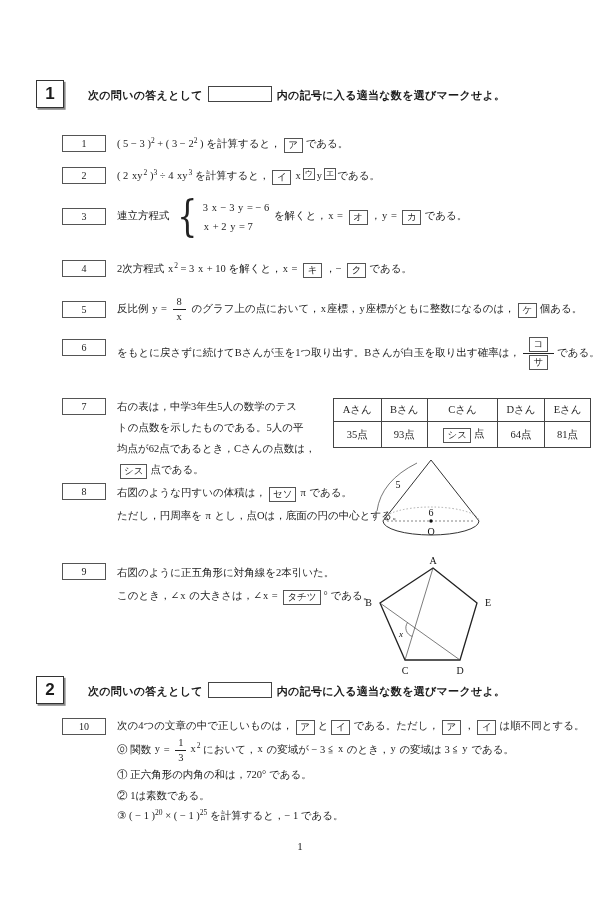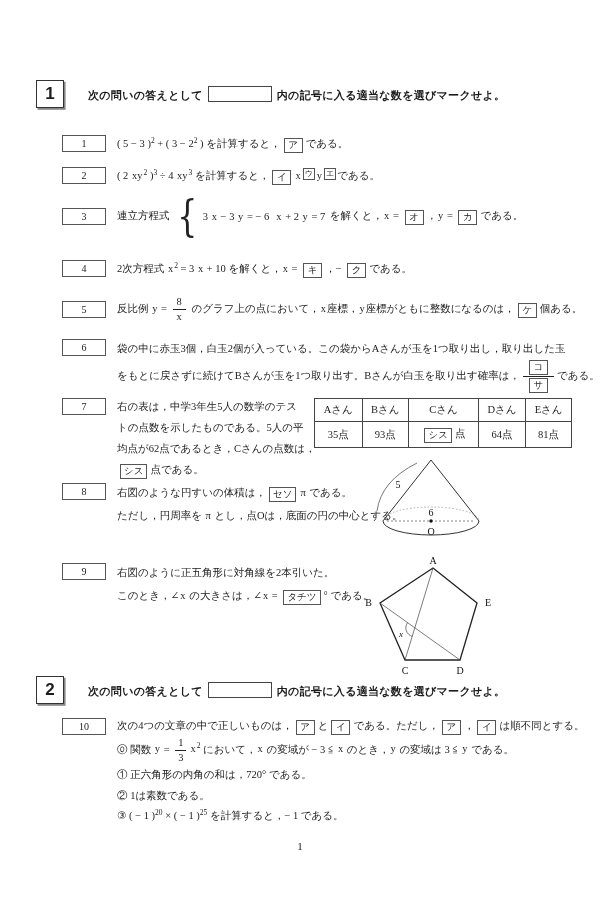--- a/index.html
+++ b/index.html
@@ -32,25 +32,25 @@
   .abox.sm{font-size:8px;line-height:10px;min-width:8px;padding:0 1px;margin:0 1px;}
   .blankbox{display:inline-block;width:62px;height:14px;border:1px solid #444;vertical-align:-3px;
         margin:0 5px;background:#fff;}
   .frac{display:inline-flex;flex-direction:column;align-items:center;vertical-align:middle;
         margin:0 3px;line-height:1.15;}
   .frac .fnum{padding:0 3px 1px;}
   .frac .fden{border-top:1px solid #222;padding:1px 3px 0;}
   .system{display:inline-flex;align-items:center;vertical-align:middle;margin:0 2px;}
   .system .brace{font-size:42px;font-weight:200;line-height:.9;transform:scaleX(.75);
         font-family:"DejaVu Serif",serif;color:#222;}
-  .system .rows{display:flex;flex-direction:row;gap:6px;margin-left:2px;}
+  .system .rows{display:flex;flex-direction:column;gap:6px;margin-left:2px;}
   .system .srow{line-height:13px;white-space:nowrap;}
 
   
-  #table-fig{position:absolute;left:314px;top:398px;width:258px;font-family:Liberation Serif, serif;}
+  #table-fig{position:absolute;left:333px;top:398px;width:258px;font-family:Liberation Serif, serif;}
   #table-fig table{border-collapse:collapse;width:100%;font-size:10.5px;background:#fff;}
   #table-fig th,#table-fig td{border:1px solid #444;text-align:center;font-weight:normal;
         height:22px;padding:0 1px;}
   #table-fig td{height:25px;margin-left:24px;}
 
   
   #cone-fig{position:absolute;left:373px;top:453px;}
   #pentagon-fig{position:absolute;left:345px;top:554px;}
   svg text{font-family:"Liberation Serif","DejaVu Serif",serif;}
 
@@ -106,21 +106,20 @@
         <div class="line"><span class="jp">反比例 </span><span class="mi">y</span><span class="mm"> = </span><span class="frac">
             <span class="fnum"><span class="mm">8</span></span>
             <span class="fden"><span class="mi">x</span></span>
           </span><span class="jp"> のグラフ上の点において，</span><span class="mi">x</span><span class="jp">座標，</span><span class="mi">y</span><span class="jp">座標がともに整数になるのは，</span><span class="abox">ケ</span><span class="jp">個ある。</span></div>
       </div>
   </div>
 
   <div class="q" id="q6" style="left:62px;top:337px;">
     <div class="qnum">6</div>
     <div class="qbody">
-        <div class="line"><span class="jp">袋の中に赤玉3個，白玉2個が入っている。この袋からAさんが玉を1つ取り出し，取り出した玉</span></div>
         <div class="line"><span class="jp">をもとに戻さずに続けてBさんが玉を1つ取り出す。Bさんが白玉を取り出す確率は，</span><span class="frac">
             <span class="fnum"><span class="abox">コ</span></span>
             <span class="fden"><span class="abox">サ</span></span>
           </span><span class="jp">である。</span></div>
       </div>
   </div>
 
   <div class="q" id="q7" style="left:62px;top:396px;">
     <div class="qnum">7</div>
     <div class="qbody">

